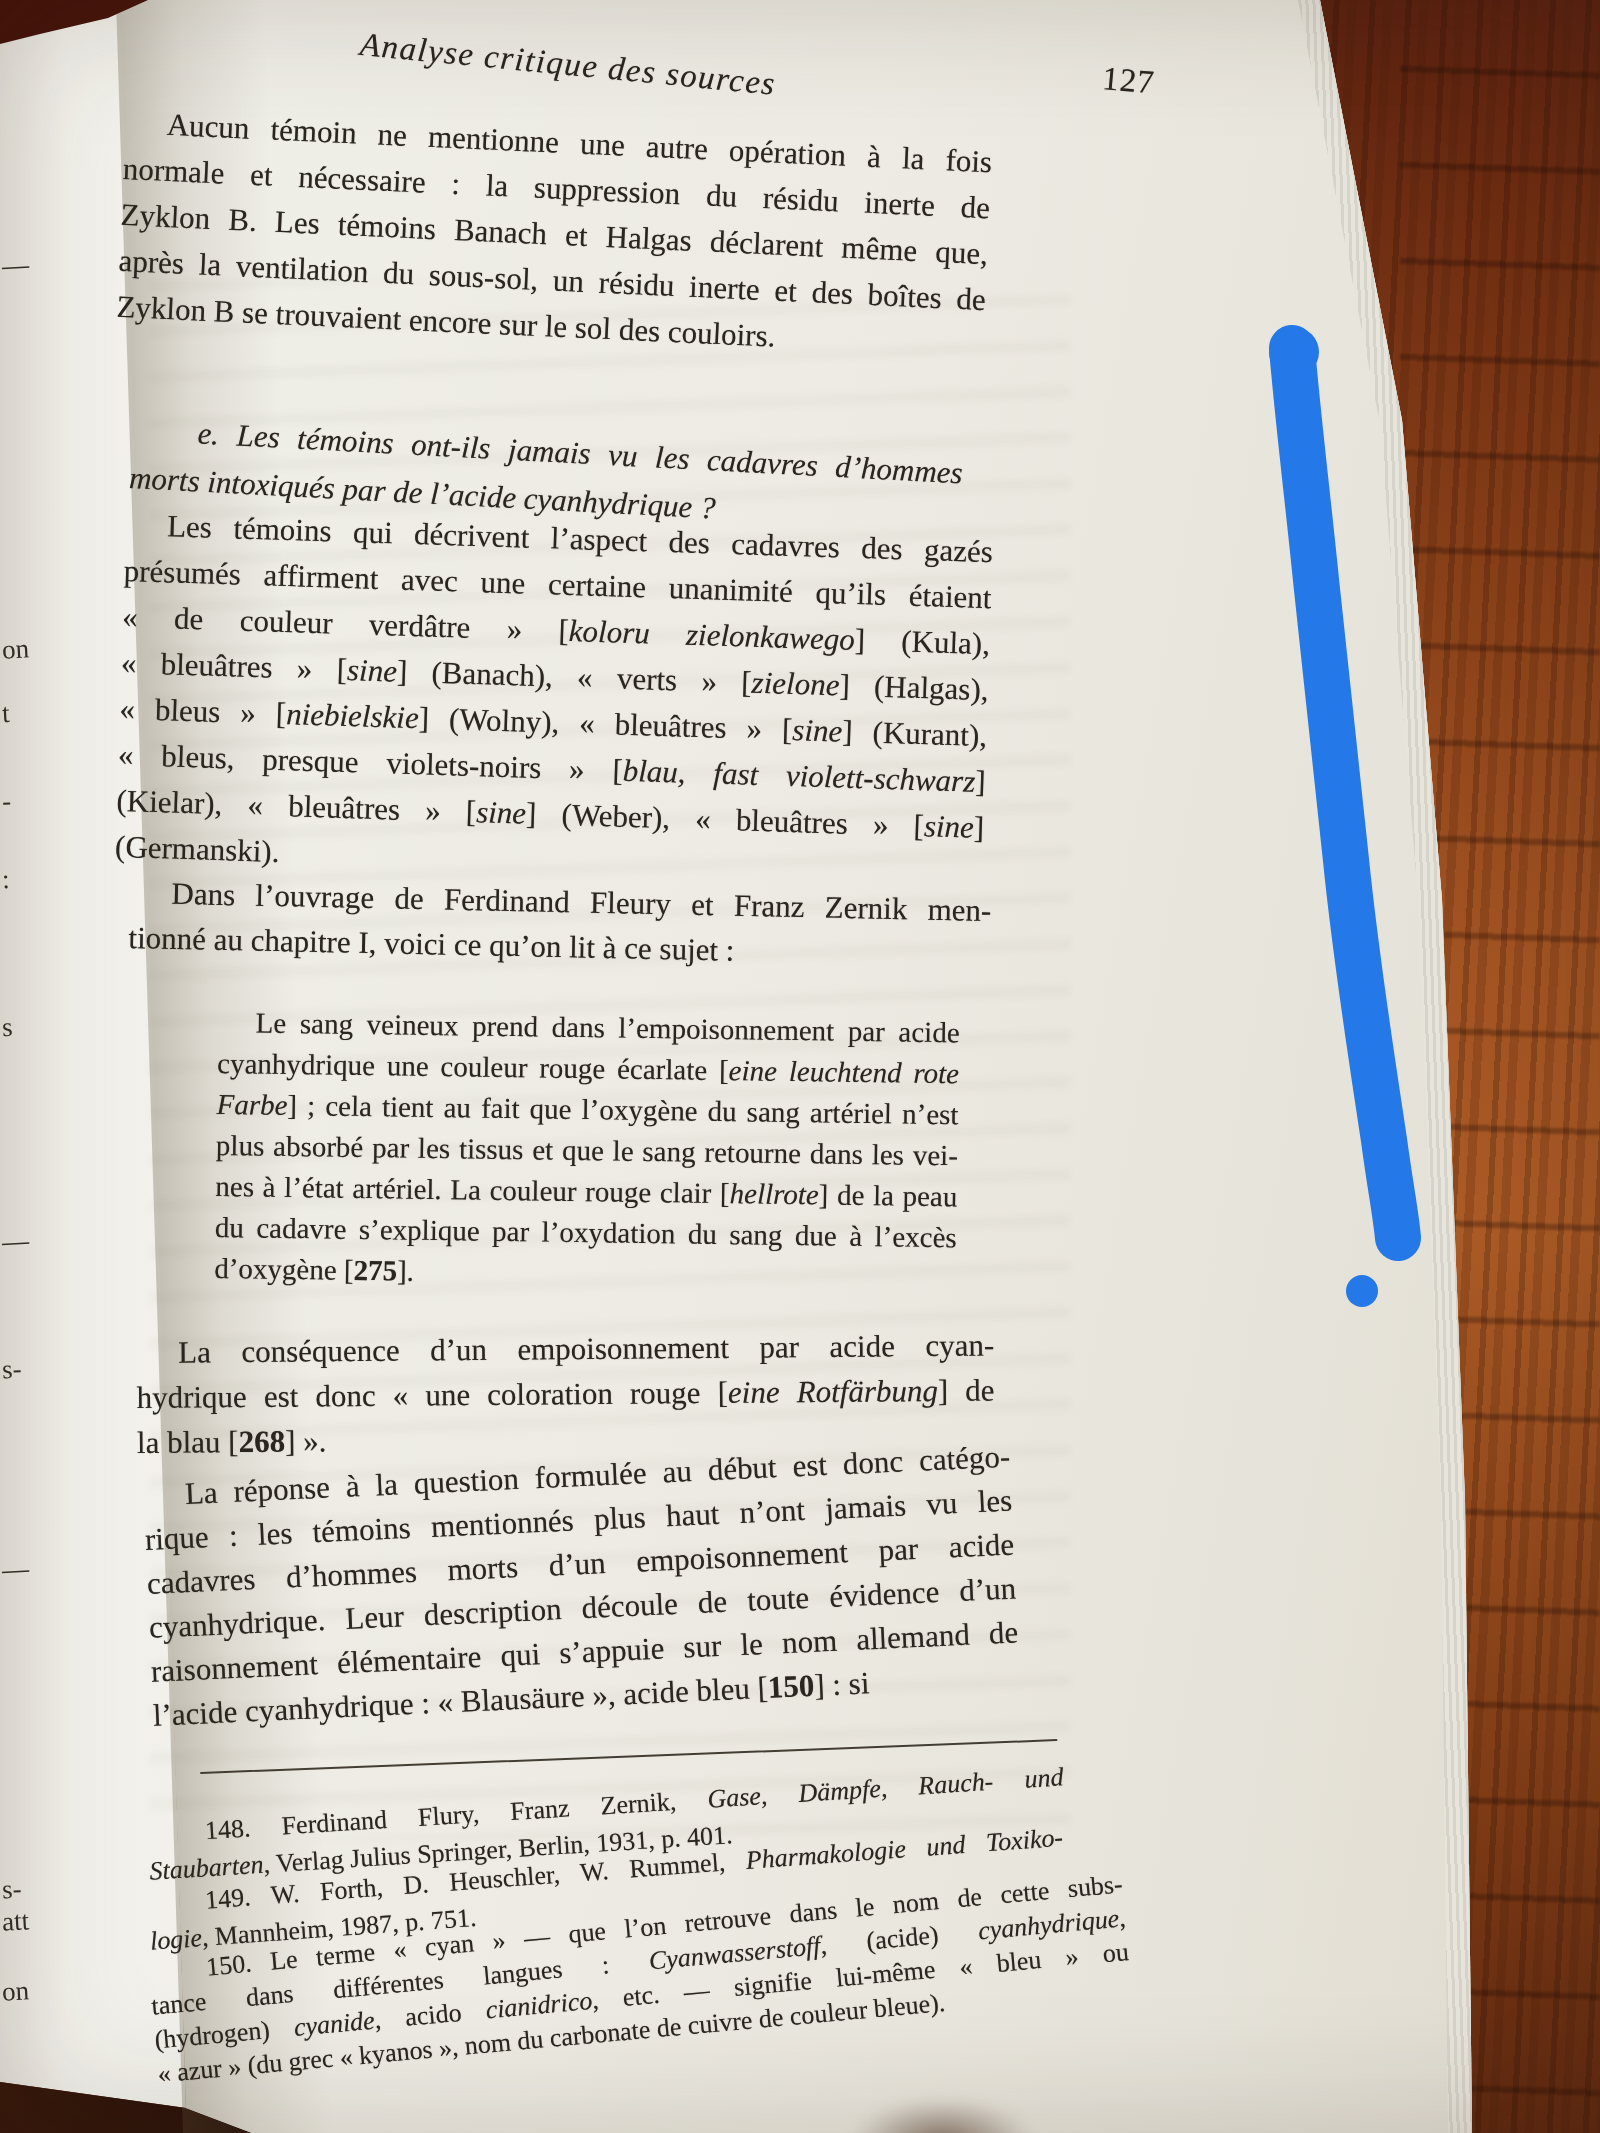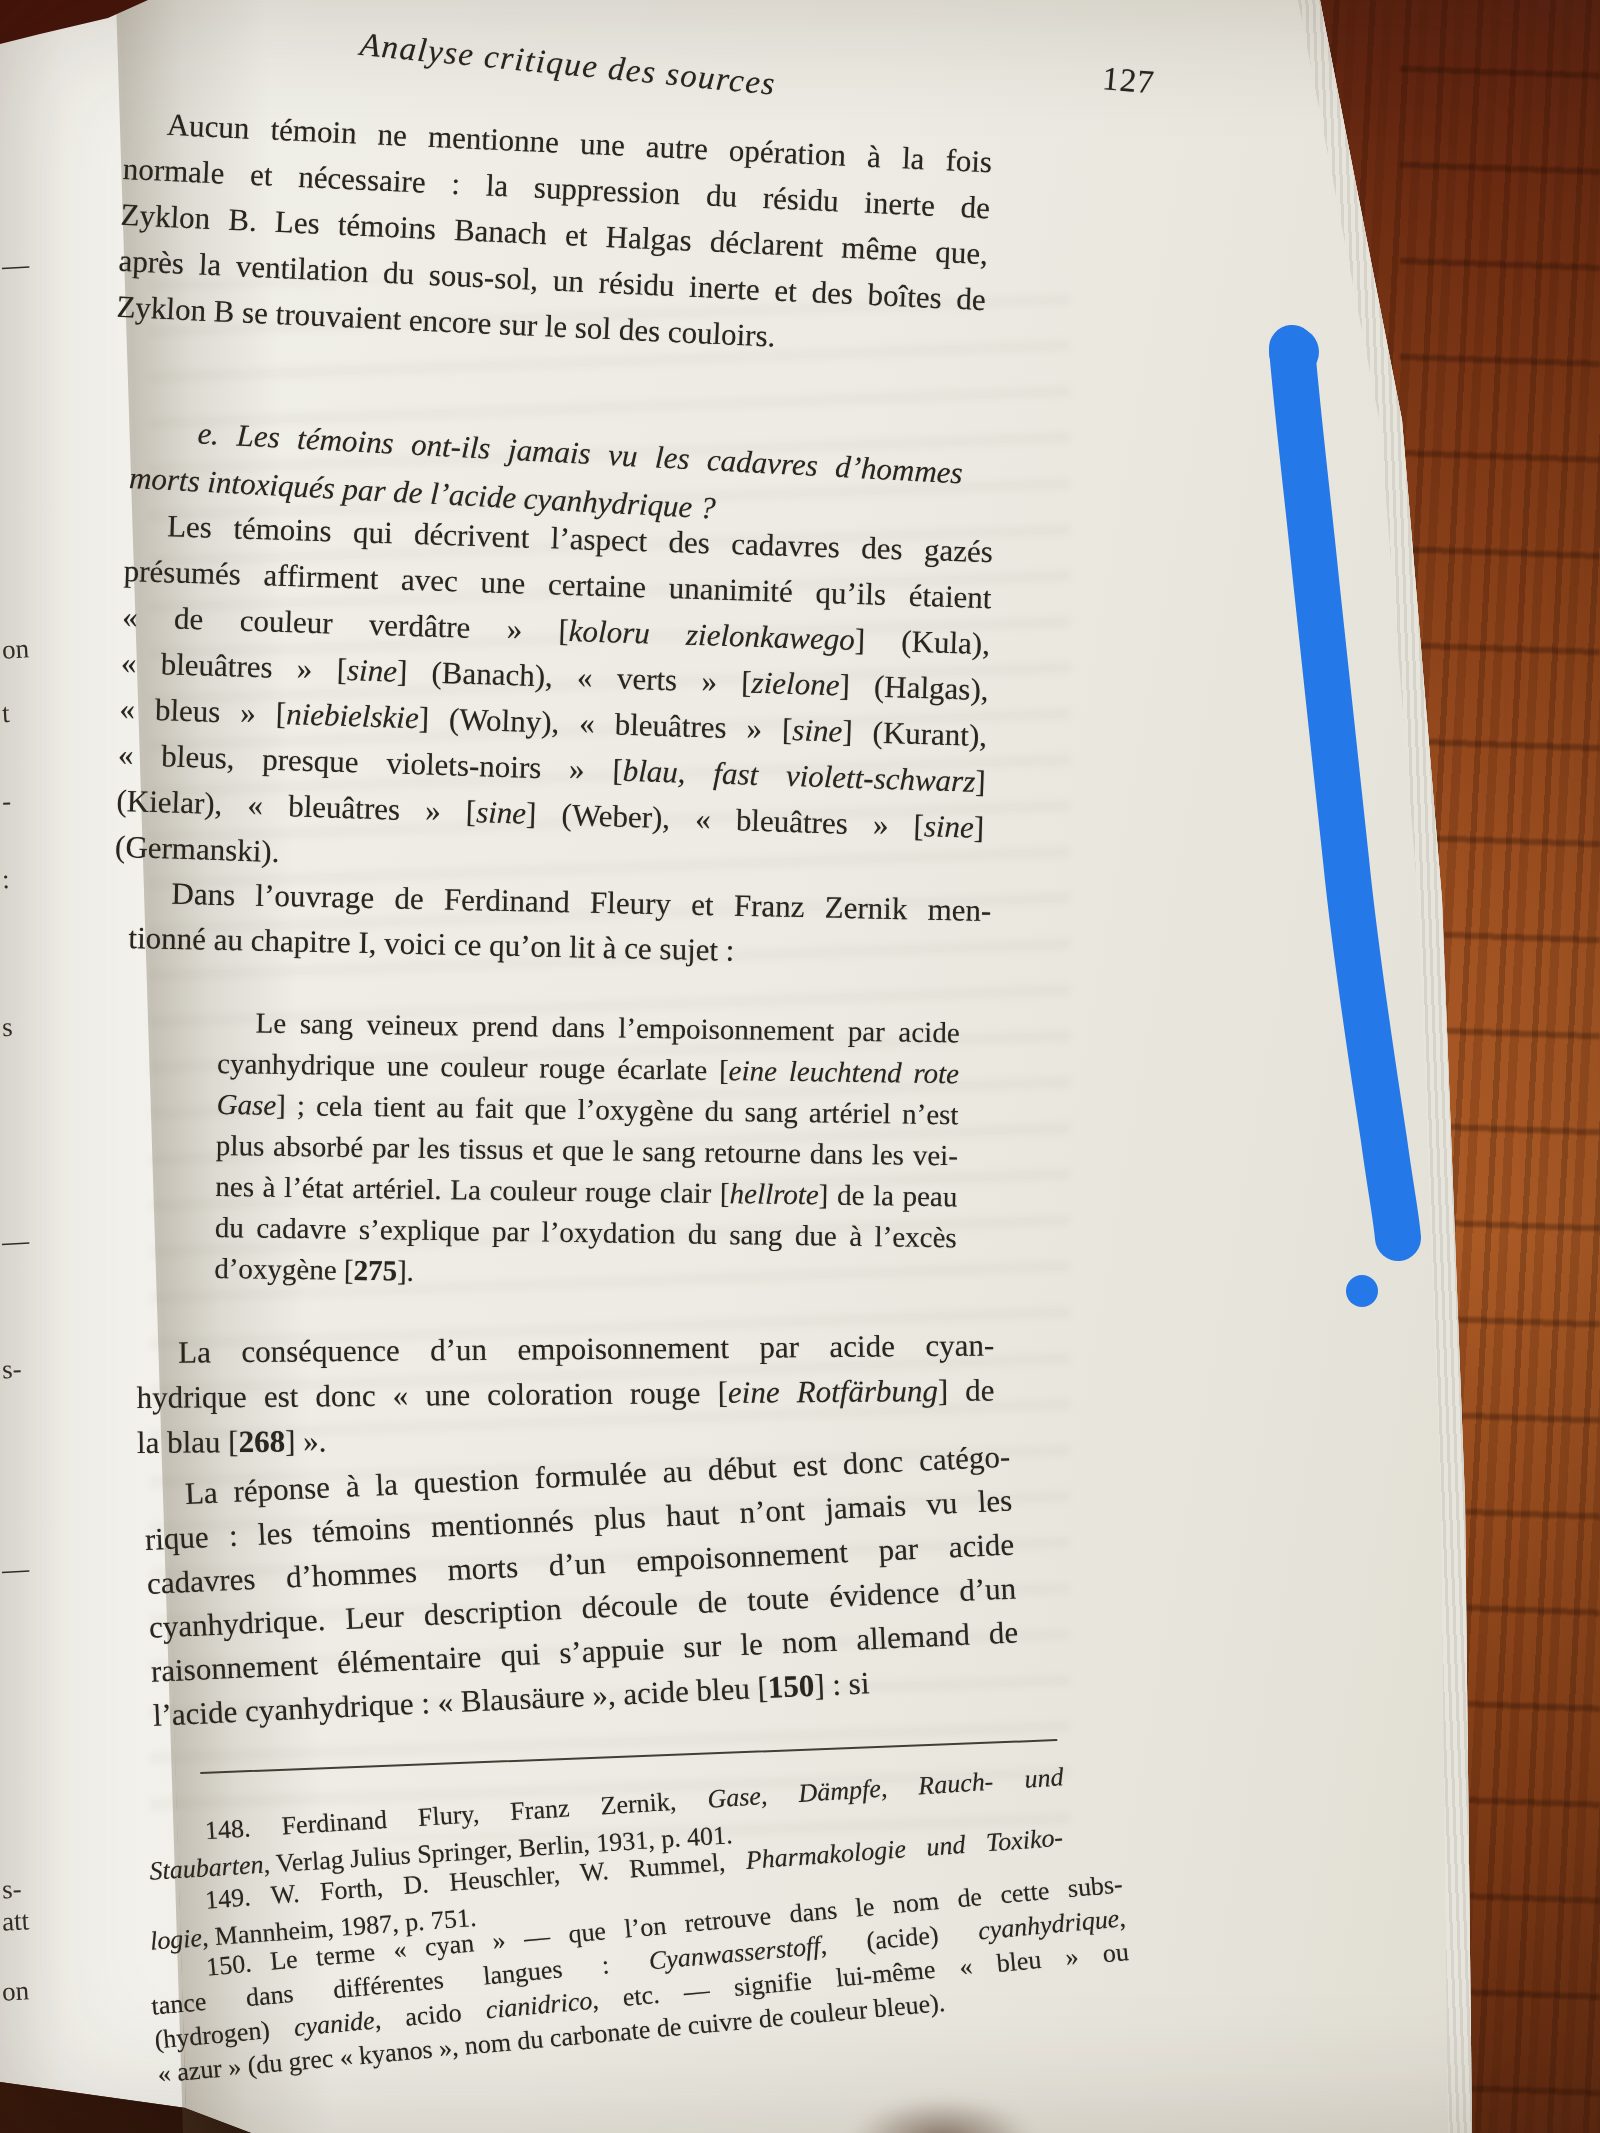--- a/index.html
+++ b/index.html
@@ -129,21 +129,21 @@
       <div class="line"><span>(Kielar), « bleuâtres » [</span><span class="it">sine</span><span>] (Weber), « bleuâtres » [</span><span class="it">sine</span><span>]</span></div>
       <div class="line last"><span>(Germanski).</span></div>
     </div>
   <div class="tb" id="p3">
       <div class="line ind"><span>Dans l’ouvrage de Ferdinand Fleury et Franz Zernik men-</span></div>
       <div class="line last"><span>tionné au chapitre I, voici ce qu’on lit à ce sujet :</span></div>
     </div>
   <div class="tb" id="q">
       <div class="line ind"><span>Le sang veineux prend dans l’empoisonnement par acide</span></div>
       <div class="line"><span>cyanhydrique une couleur rouge écarlate [</span><span class="it">eine leuchtend rote</span></div>
-      <div class="line"><span class="it">Gase</span><span>] ; cela tient au fait que l’oxygène du sang artériel n’est</span></div>
+      <div class="line"><span class="it">Farbe</span><span>] ; cela tient au fait que l’oxygène du sang artériel n’est</span></div>
       <div class="line"><span>plus absorbé par les tissus et que le sang retourne dans les vei-</span></div>
       <div class="line"><span>nes à l’état artériel. La couleur rouge clair [</span><span class="it">hellrote</span><span>] de la peau</span></div>
       <div class="line"><span>du cadavre s’explique par l’oxydation du sang due à l’excès</span></div>
       <div class="line last"><span>d’oxygène [</span><span class="bd">275</span><span>].</span></div>
     </div>
   <div class="tb" id="p4">
       <div class="line ind"><span>La conséquence d’un empoisonnement par acide cyan-</span></div>
       <div class="line"><span>hydrique est donc « une coloration rouge [</span><span class="it">eine Rotfärbung</span><span>] de</span></div>
       <div class="line last"><span>la blau [</span><span class="bd">268</span><span>] ».</span></div>
     </div>

